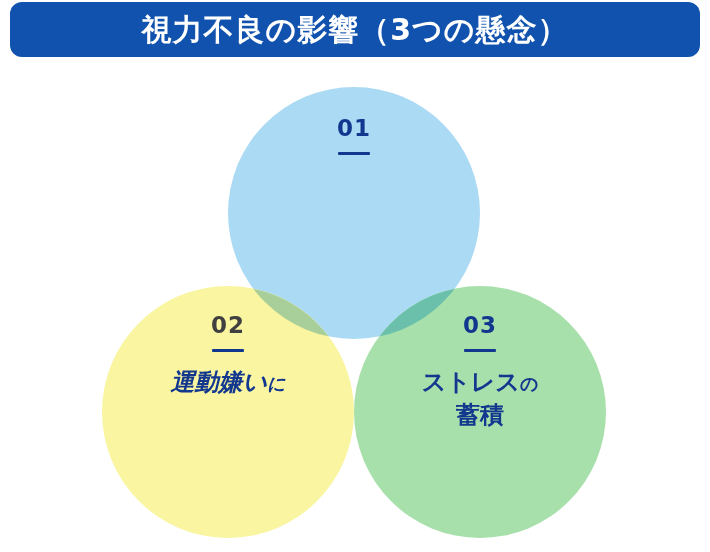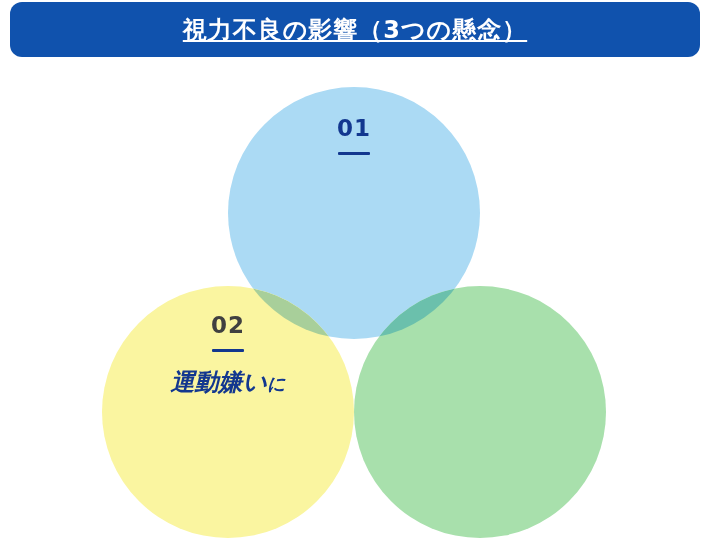--- a/index.html
+++ b/index.html
@@ -27,27 +27,26 @@
     height: 55px;
     background: #1052ad;
     border-radius: 12px;
     display: flex;
     align-items: center;
     justify-content: center;
     box-sizing: border-box;
   }
   #header-title {
     color: #ffffff;
-    font-size: 24px;
+    font-size: 30px;
     font-weight: bold;
     letter-spacing: 1px;
     line-height: 1;
     white-space: nowrap;
     font-family: "DejaVu Sans", "Liberation Sans", sans-serif;
-    text-decoration: underline;
   }
 
   
   #venn-area {
     position: absolute;
     left: 0;
     top: 57px;
     width: 710px;
     height: 495px;
   }
@@ -146,15 +145,23 @@
     </div>
 
     <div class="venn-label" id="label-02" style="color: rgb(18, 55, 143);">
       <div class="venn-number" style="color: #404040;">02</div>
       <div class="venn-rule" style="background: rgb(18, 55, 143);"></div>
       <div class="venn-text" style="color: rgb(18, 55, 143); font-style: italic;">
         <div><span>運動嫌い</span><span class="small">に</span></div>
       </div>
     </div>
 
+    <div class="venn-label" id="label-03" style="color: rgb(18, 55, 143);">
+      <div class="venn-number" style="color: rgb(18, 55, 143);">03</div>
+      <div class="venn-rule" style="background: rgb(18, 55, 143);"></div>
+      <div class="venn-text" style="color: rgb(18, 55, 143);">
+        <div><span>ストレス</span><span class="small">の</span></div>
+        <div>蓄積</div>
+      </div>
+    </div>
 
   </div>
 </div>
 
 </body></html>

